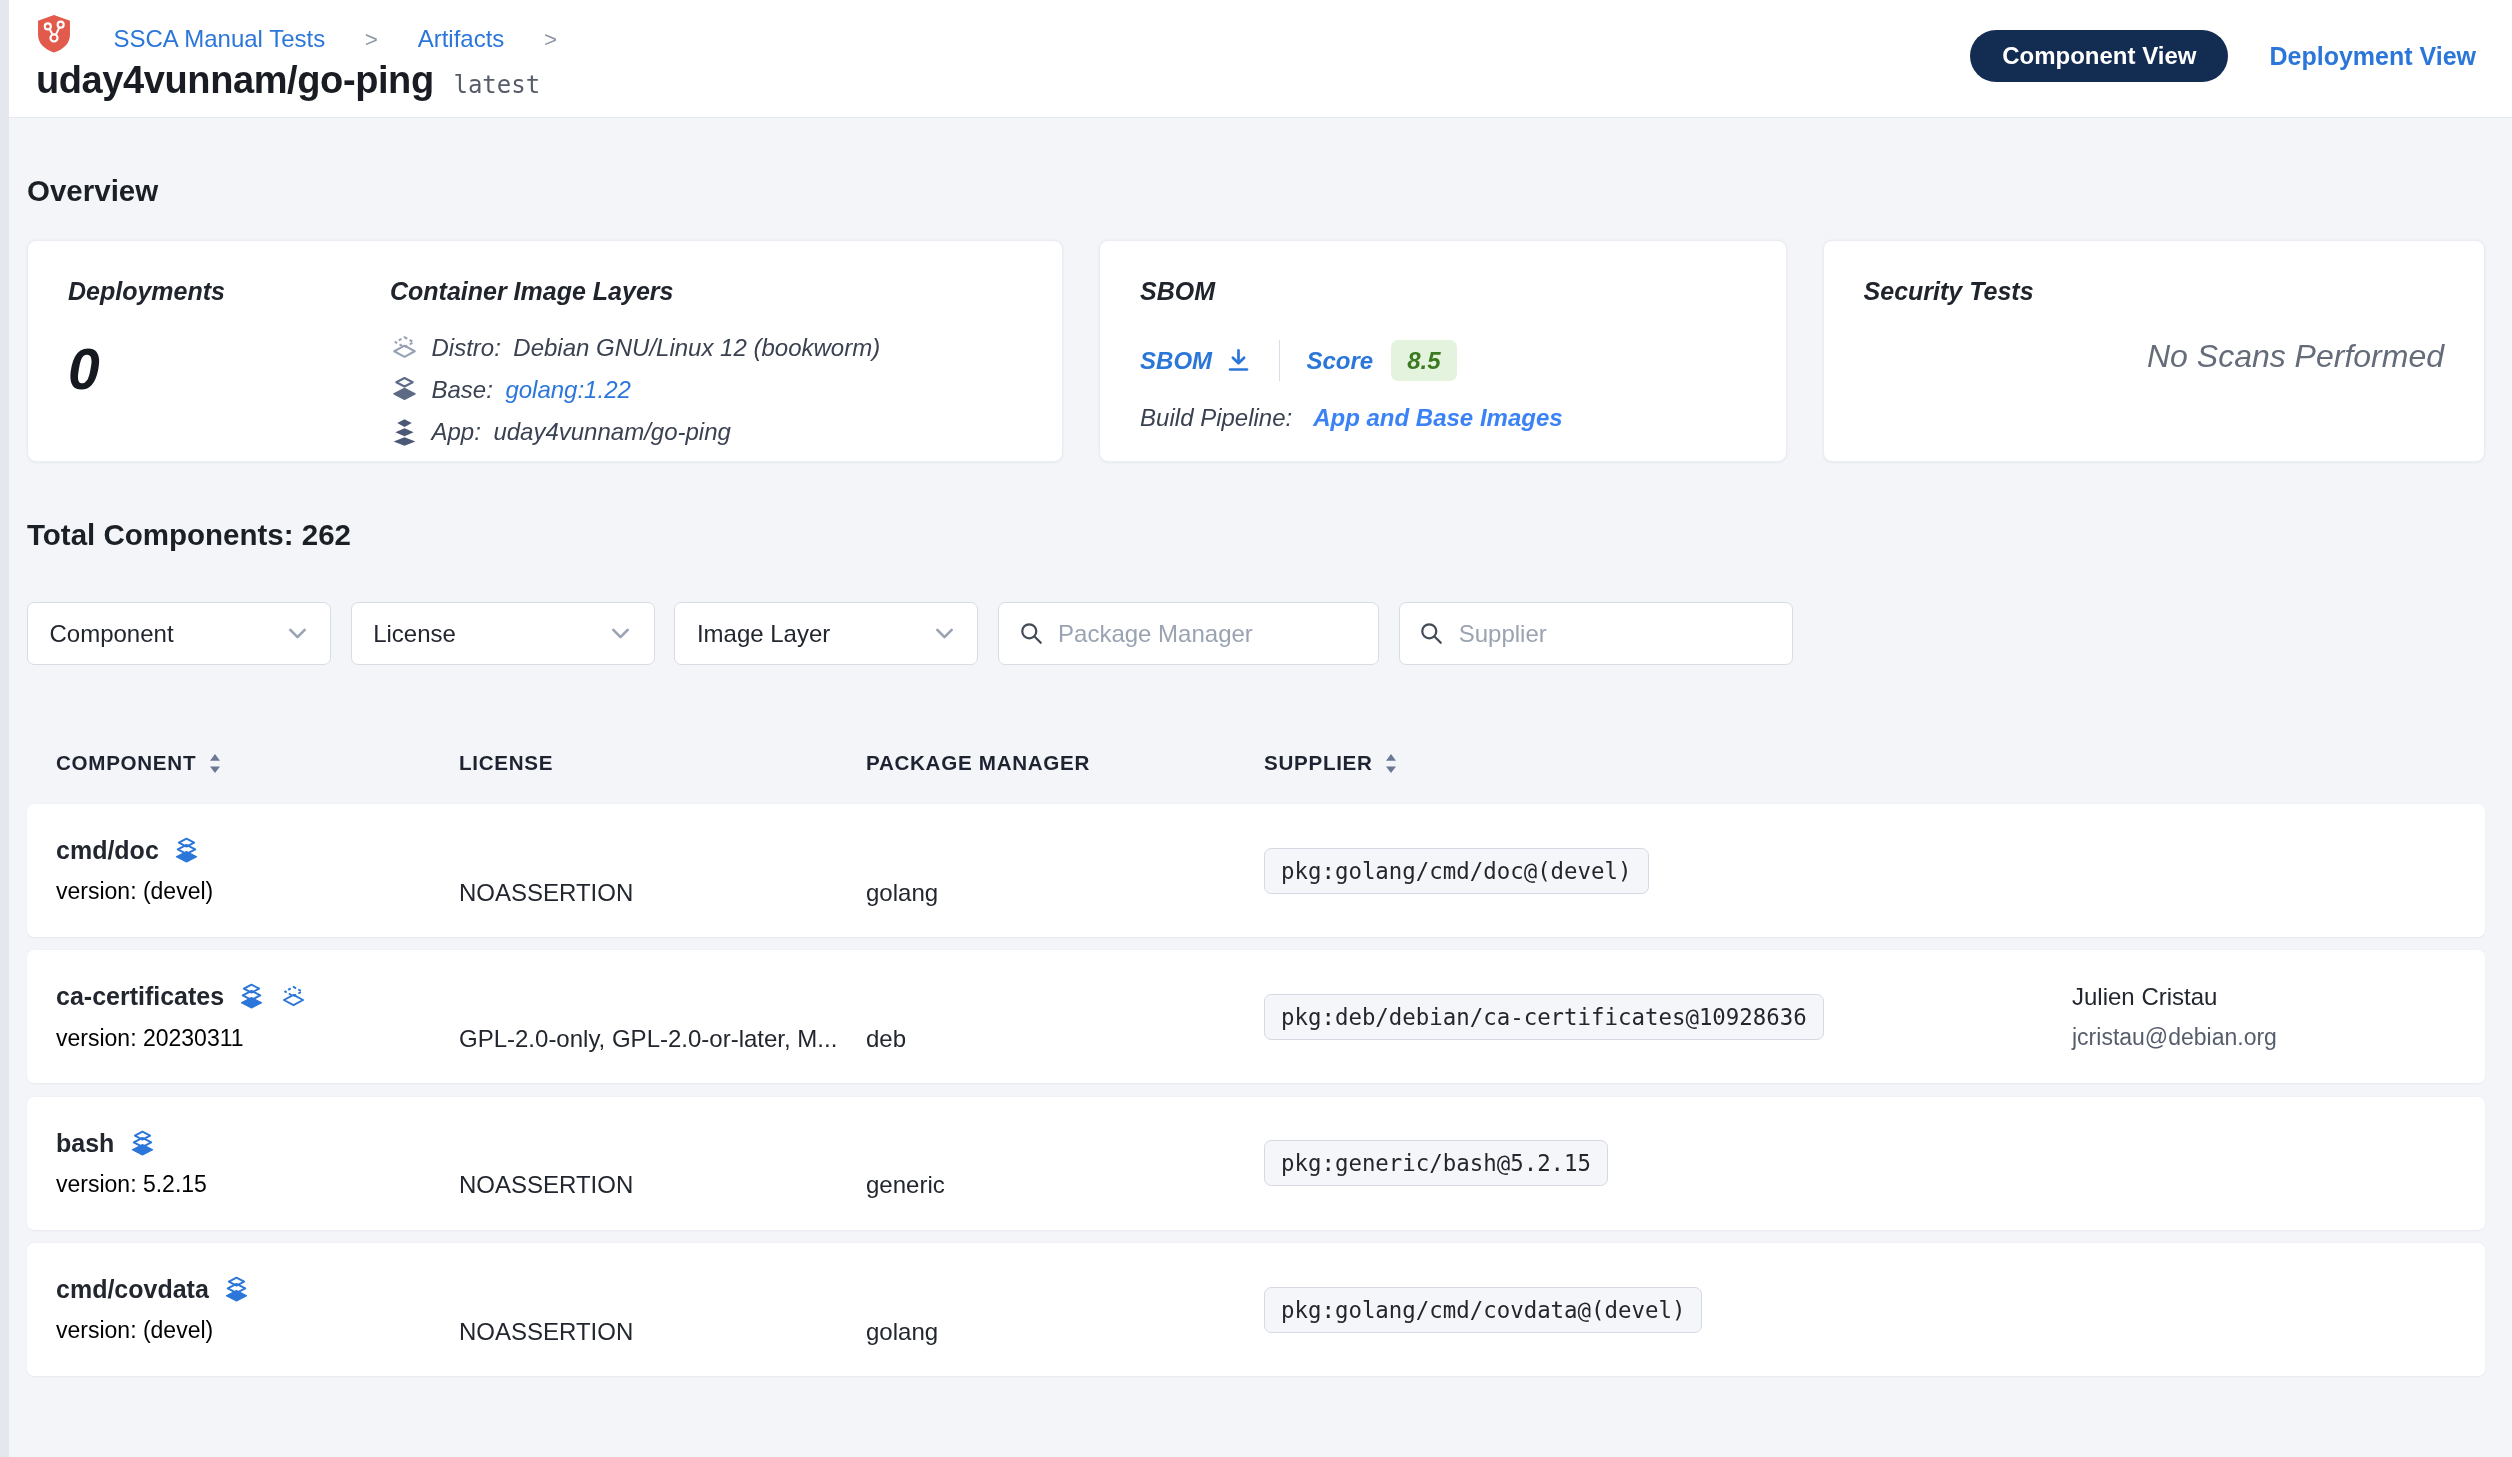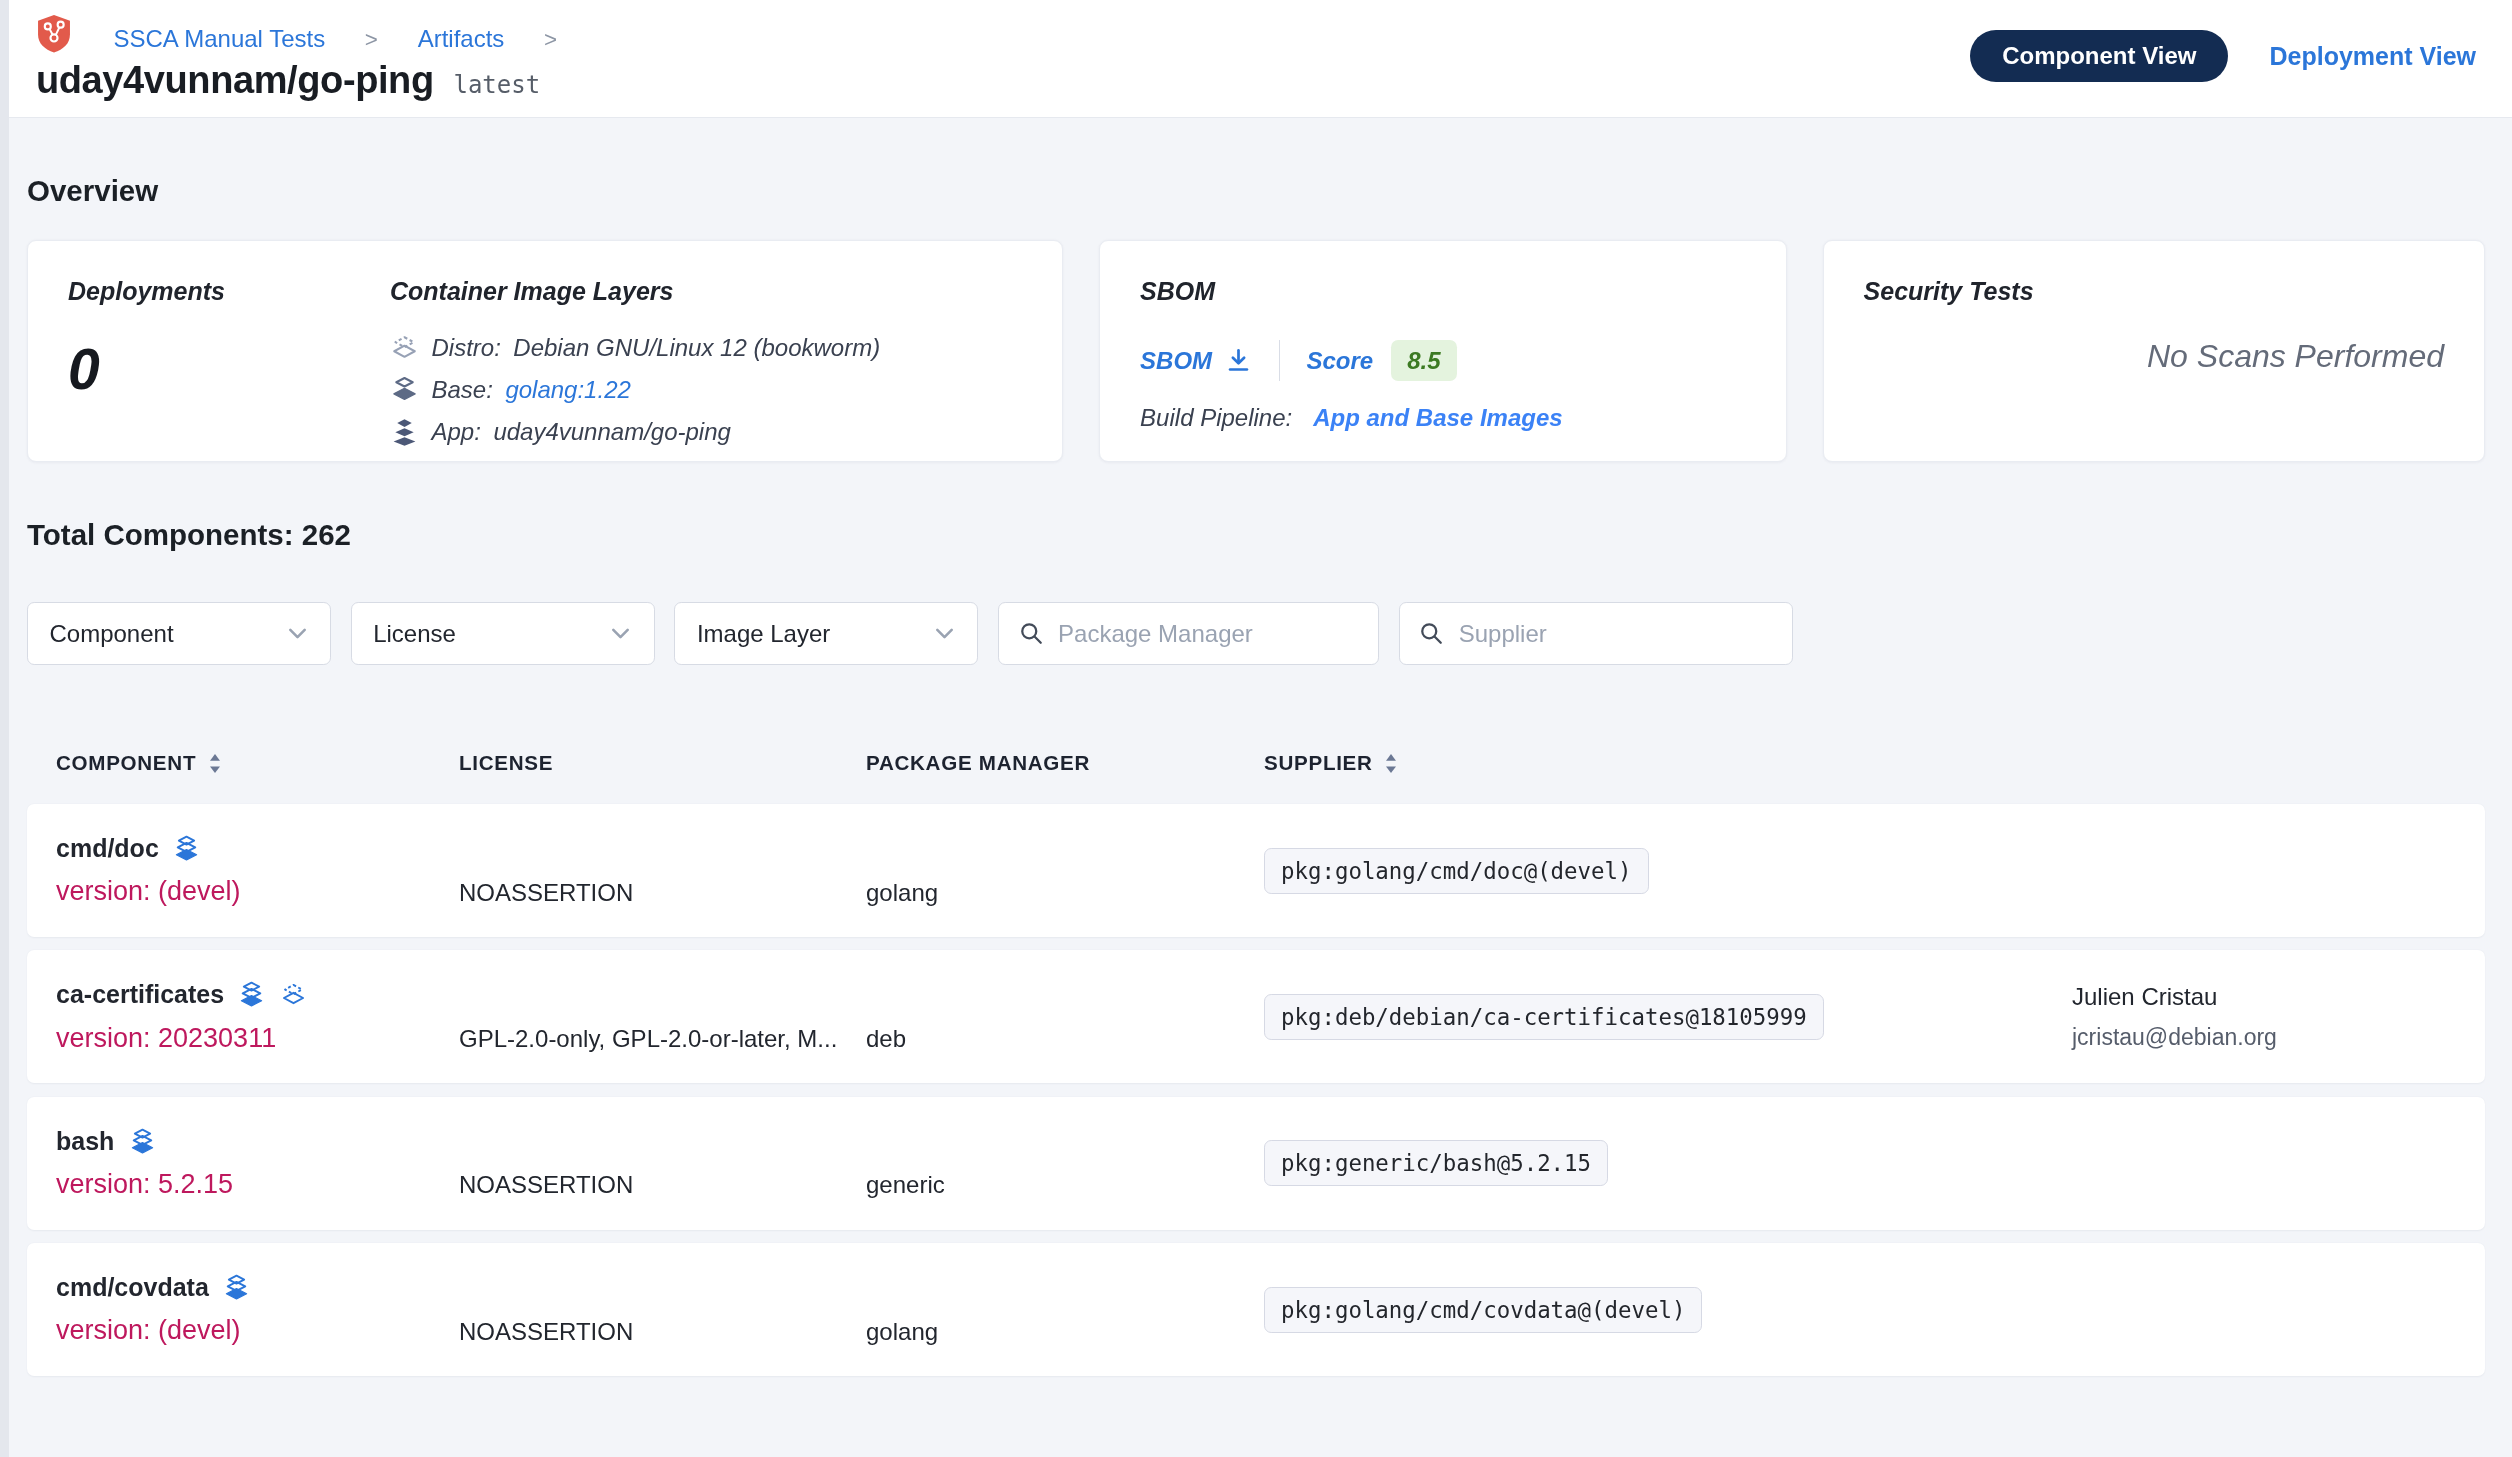--- a/index.html
+++ b/index.html
@@ -92,21 +92,21 @@
   .th { font-size:20.6px; font-weight:700; letter-spacing:0.7px; color:#1d2330; display:flex; align-items:center; gap:10.7px; }
   .sort { width:16px; height:23px; color:#6b7894; cursor:pointer; }
   .rows { display:flex; flex-direction:column; gap:13.4px; }
   .trow {
     background:#fff; border-radius:7.2px; height:133px;
     box-shadow:0 0.9px 1.8px rgba(40,50,80,.06);
   }
   .c-name { display:flex; align-items:center; gap:14.3px; }
   .c-name .nm { font-size:25px; font-weight:700; color:#22262e; }
   .c-name svg { width:27px; height:27px; color:#2b76d9; flex:none; }
-  .c-ver { font-size:27px; color:#be185d; margin-top:13.4px; }
+  .c-ver { font-size:23px; color:#000000; margin-top:13.4px; }
   .cell-txt { font-size:24px; color:#22262e;margin-top:44px; }
   .purl-chip {
     display:inline-block; font-family:"DejaVu Sans Mono",monospace; font-size:22.4px; color:#23262c;
     background:#f5f6fa; border:1.8px solid #d6d9e4; border-radius:7.2px; padding:9px 16px;
     white-space:nowrap;
   }
   .sup-name { font-size:24px; color:#22262e; font-weight:500; }
   .sup-mail { font-size:23px; color:#565d6b; margin-top:12.5px; }
 </style>
 </head>
@@ -329,21 +329,21 @@
               </svg>
             <svg viewBox="0 0 30 30" width="27" height="27">
                 <use href="#ic-layers-dashed"></use>
               </svg>
           </div>
           <div class="c-ver">version: 20230311</div>
         </div>
         <div class="cell-txt">GPL-2.0-only, GPL-2.0-or-later, M...</div>
         <div class="cell-txt">deb</div>
         <div>
-          <span class="purl-chip">pkg:deb/debian/ca-certificates@18105999</span>
+          <span class="purl-chip">pkg:deb/debian/ca-certificates@10928636</span>
         </div>
         <div>
           <div class="sup-name">Julien Cristau</div>
           <div class="sup-mail">jcristau@debian.org</div>
         </div>
       </div>
 
       <div class="tgrid trow">
         <div>
           <div class="c-name">

